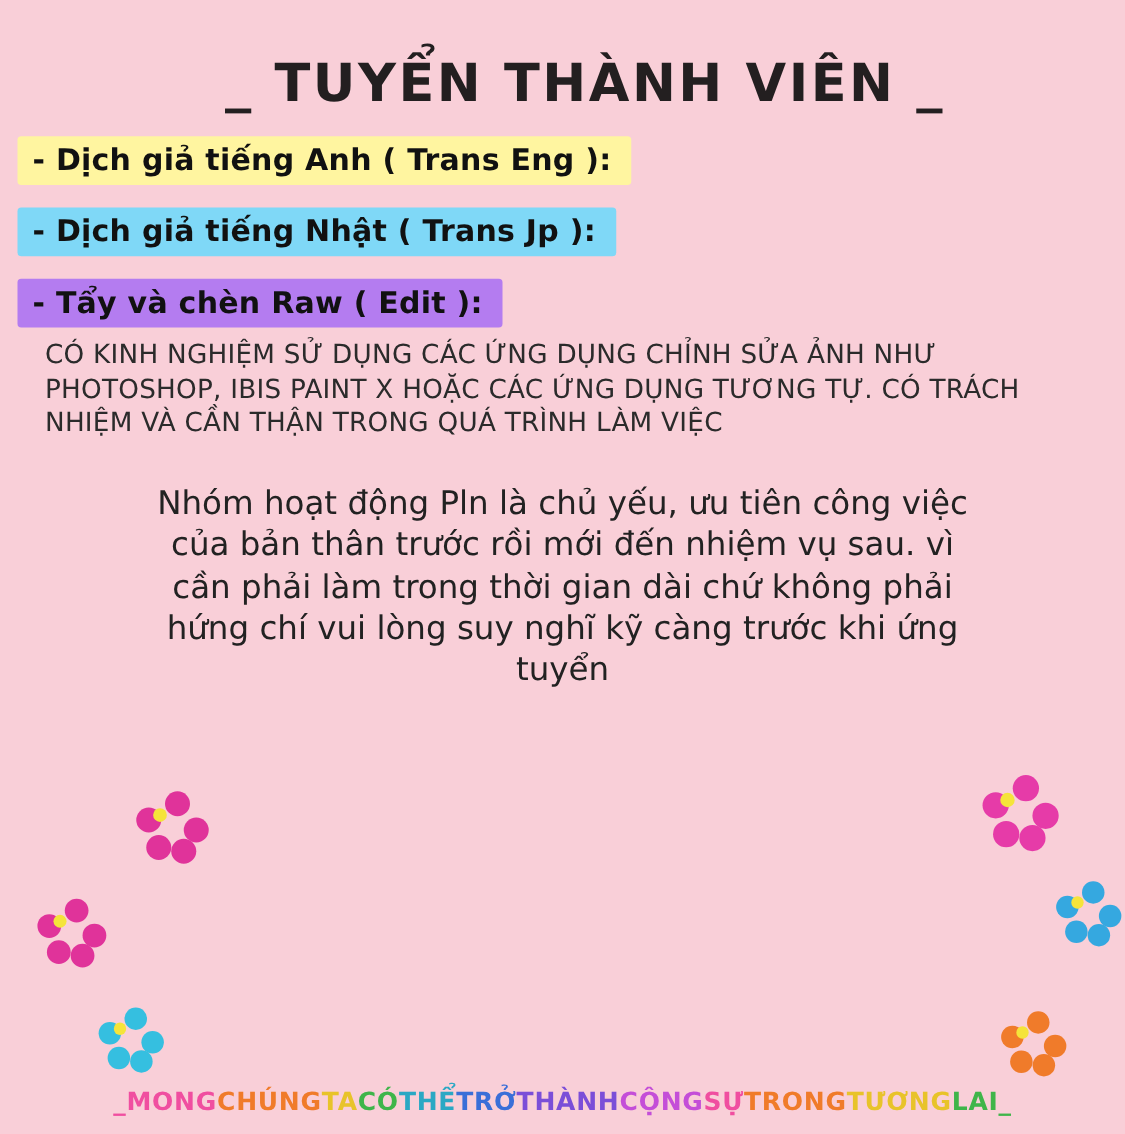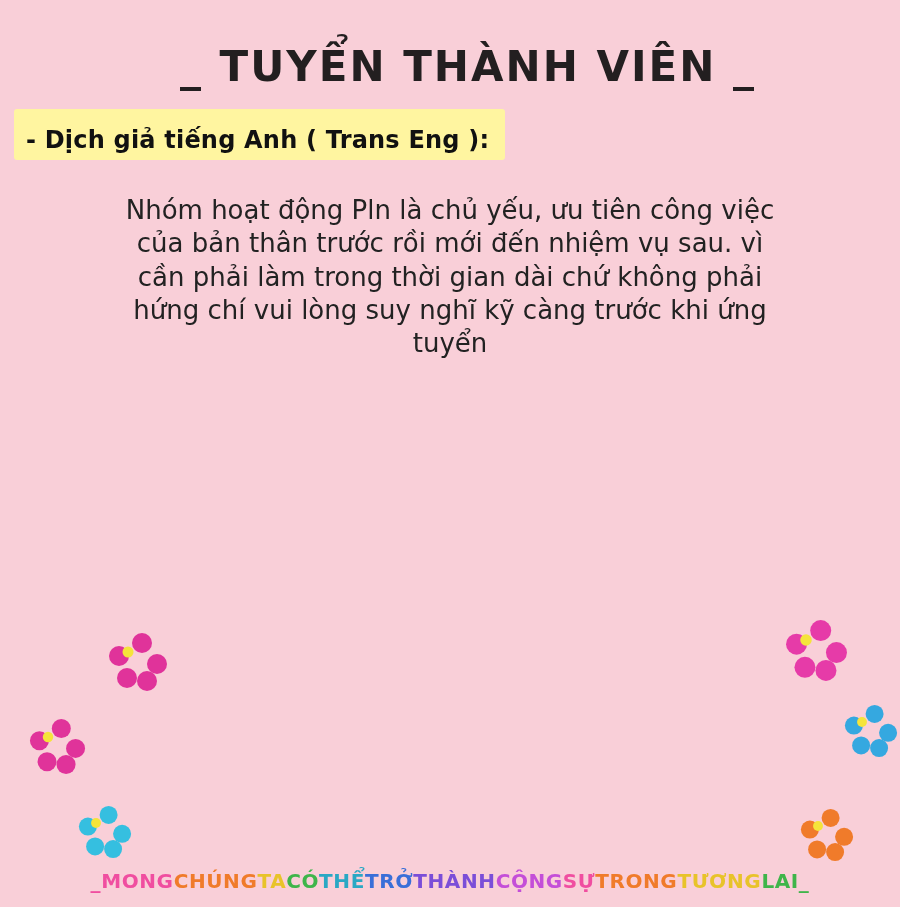--- a/index.html
+++ b/index.html
@@ -36,21 +36,21 @@
   }
 
   .section { margin-top:18px; padding-left:14px; }
   .section:first-of-type { margin-top:26px; }
 
   .hl {
     display:inline-block;
     font-size:24px;
     font-weight:bold;
     color:#111;
-    padding:17px 16px 6px 12px;
+    padding:5px 16px 6px 12px;
     border-radius:3px;
     letter-spacing:0.2px;
   }
   .hl.yellow { background:#fff5a0; }
   .hl.blue   { background:#7fd8f7; }
   .hl.purple { background:#b47cf0; }
 
   .body-text {
     font-size:21px;
     line-height:1.32;
@@ -110,22 +110,27 @@
 <div class="sheet">
 
   <div class="title">_ TUYỂN THÀNH VIÊN _</div>
 
 
   <div class="section">
     <div class="hl yellow">- Dịch giả tiếng Anh ( Trans Eng ):</div>
   </div>
 
   <div class="section">
+    <div class="hl blue">- Dịch giả tiếng Nhật ( Trans Jp ):</div>
   </div>
 
+  <div class="section">
+    <div class="hl purple">- Tẩy và chèn Raw ( Edit ):</div>
+    <div class="body-text">CÓ KINH NGHIỆM SỬ DỤNG CÁC ỨNG DỤNG CHỈNH SỬA ẢNH NHƯ PHOTOSHOP, IBIS PAINT X HOẶC CÁC ỨNG DỤNG TƯƠNG TỰ. CÓ TRÁCH NHIỆM VÀ CẦN THẬN TRONG QUÁ TRÌNH LÀM VIỆC</div>
+  </div>
 
   <div class="note">Nhóm hoạt động Pln là chủ yếu, ưu tiên công việc của bản thân trước rồi mới đến nhiệm vụ sau. vì cần phải làm trong thời gian dài chứ không phải hứng chí vui lòng suy nghĩ kỹ càng trước khi ứng tuyển</div>
 
   <div class="footer"><span style="color: rgb(240, 78, 160);">_ </span><span style="color: rgb(240, 78, 160);">MONG </span><span style="color: rgb(240, 123, 42);">CHÚNG </span><span style="color: rgb(232, 195, 42);">TA </span><span style="color: rgb(63, 181, 74);">CÓ </span><span style="color: rgb(42, 168, 196);">THỂ </span><span style="color: rgb(58, 111, 216);">TRỞ </span><span style="color: rgb(123, 78, 216);">THÀNH </span><span style="color: rgb(196, 78, 216);">CỘNG </span><span style="color: rgb(240, 78, 160);">SỰ </span><span style="color: rgb(240, 123, 42);">TRONG </span><span style="color: rgb(232, 195, 42);">TƯƠNG </span><span style="color: rgb(63, 181, 74);">LAI</span><span style="color: rgb(63, 181, 74);"> _</span></div>
 
   <div id="flower-layer">
       <div class="flower" style="left: 128px; top: 652px; transform: scale(1);">
         <i class="p1" style="background: rgb(224, 51, 154);"></i>
         <i class="p2" style="background: rgb(224, 51, 154);"></i>
         <i class="p3" style="background: rgb(224, 51, 154);"></i>

